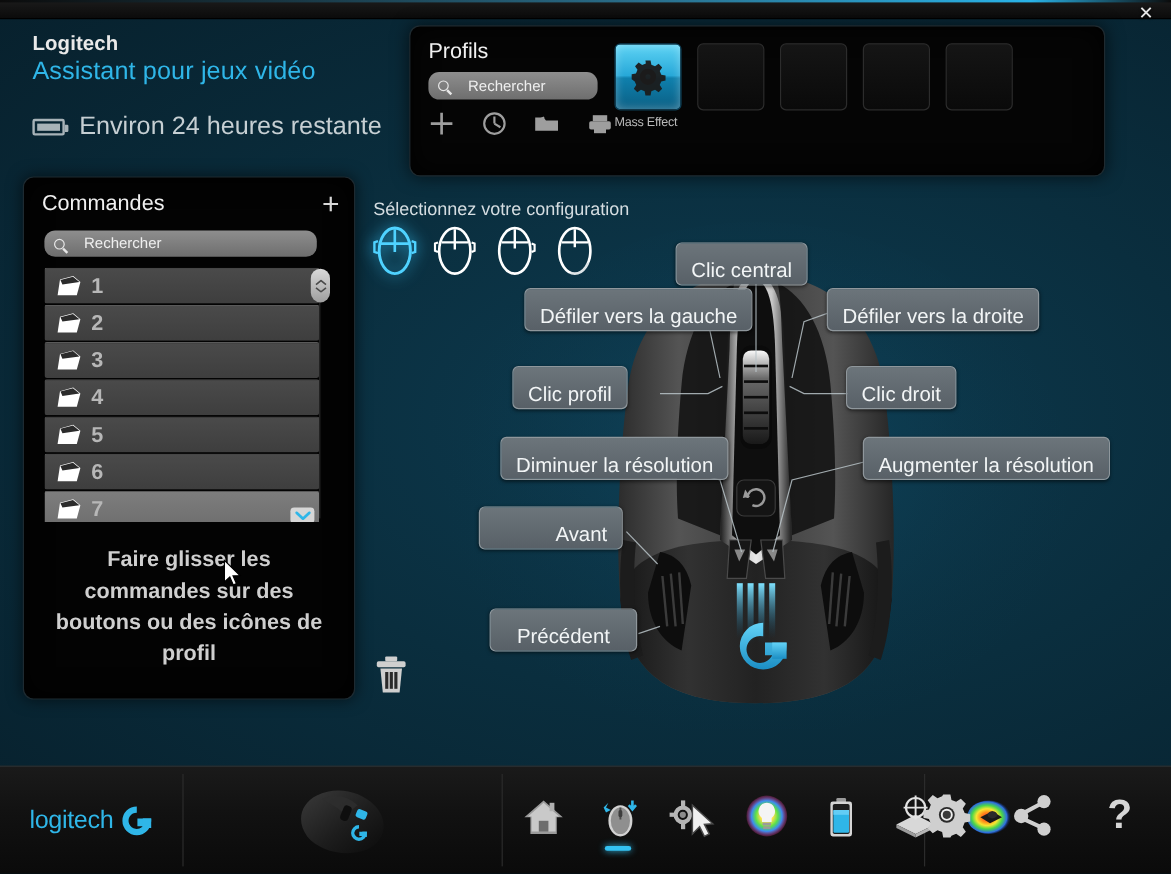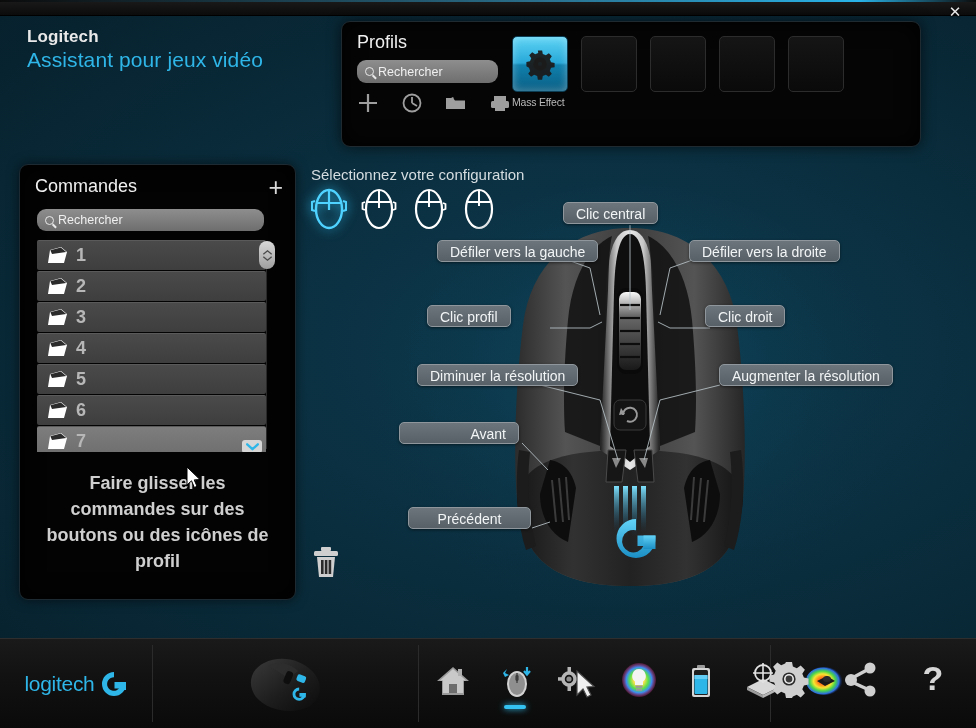--- a/index.html
+++ b/index.html
@@ -57,21 +57,21 @@
     position: absolute; left: 341px; top: 21px; width: 580px; height: 126px;
     background: #050505; border-radius: 9px;
     border: 1px solid #1e2a30;
     box-shadow: inset 0 0 22px #000, 0 0 14px rgba(0,0,0,.6);
   }
   .profiles-title {
     position: absolute; left: 15px; top: 10px;
     font-size: 18px; color: #f0f0f0;
   }
   .search-box {
-    position: absolute; display: flex; align-items: center; gap: 4px;
+    position: absolute; display: flex; align-items: center; gap: 16px;
     background: linear-gradient(#8e8e8e,#6e6e6e);
     border-radius: 9px; padding: 0 8px; color: #e4e4e4;
   }
   .search-box .mag {
     width: 9px; height: 9px; border: 1.6px solid #e8e8e8; border-radius: 50%;
     position: relative; flex: none;
   }
   .search-box .mag::after {
     content:''; position:absolute; right:-4px; bottom:-3px;
     width:5px; height:1.6px; background:#e8e8e8; transform: rotate(45deg);
@@ -110,21 +110,21 @@
   }
   .slot.active .cap { color: #2fb6e8; }
   .slot .marker {
     position: absolute; top: -11px; left: 50%; transform: translateX(-50%);
     width: 30px; height: 5px; border-radius: 3px; background: #34c2f2;
     box-shadow: 0 0 7px #34c2f2;
   }
 
   
   .commands-panel {
-    position: absolute; left: 19px; top: 164px; width: 277px; height: 436px;
+    position: absolute; left: 19px; top: 147px; width: 277px; height: 436px;
     background: #030303; border-radius: 9px; border: 1px solid #1d2a31;
     box-shadow: inset 0 0 22px #000, 0 0 12px rgba(0,0,0,.55);
   }
   .cmd-head {
     position:absolute; left:15px; right:12px; top:11px;
     display:flex; justify-content:space-between; align-items:center;
   }
   .cmd-title { font-size: 18px; color: #f0f0f0; }
   .plus-btn { font-size: 25px; color:#d8d8d8; line-height:18px; cursor:pointer; font-weight:300; }
   #commands-search { left: 17px; top: 44px; width: 227px; height: 22px; }
@@ -172,24 +172,24 @@
   }
   .config-icons {
     position:absolute; left: 310px; top: 188px; display:flex; gap: 12px;
   }
   .cfg { width: 38px; height: 42px; cursor:pointer; color:#ffffff; }
   .cfg.active { color:#4fd2ff; filter: drop-shadow(0 0 6px #2fb6e8); }
 
   
   .stage { position:absolute; left: 300px; top: 150px; right: 0; bottom: 120px; }
   .lbl {
-    position:absolute; height:22px; line-height:22px; padding: 0 12px;
+    position:absolute; height:36px; line-height:22px; padding: 12px 12px;
     background: linear-gradient(#6c757b,#586067);
     border: 1px solid #8f979c; border-radius: 5px;
-    font-size: 14px; color: #f2f5f6; white-space: nowrap;
+    font-size: 17px; color: #f2f5f6; white-space: nowrap;
     box-shadow: 0 1px 3px rgba(0,0,0,.5); cursor: pointer;
   }
   .leader { position:absolute; stroke:#b9c3c8; stroke-width:1; fill:none; opacity:.85; }
   .trash {
     position:absolute; left: 311px; top: 545px; width: 30px; height: 34px; cursor:pointer;
   }
 
   
   .bottombar {
     position:absolute; left:0; right:0; bottom:0; height: 90px;
@@ -230,20 +230,26 @@
 
   <div class="titlebar">
     <div class="hl"></div>
   </div>
   <div class="close-btn">✕</div>
 
   <div class="header">
     <div class="brand">
       <div class="l1">Logitech</div>
       <div class="l2">Assistant pour jeux vidéo</div>
+    </div>
+    <div class="battery-row">
+      <div class="batt-icon">
+        <div class="batt-fill"></div>
+      </div>
+      <div class="batt-text">Environ 24 heures restante</div>
     </div>
   </div>
 
   <div class="profiles-panel">
     <div class="profiles-title">Profils</div>
 
     <div class="search-box" id="profiles-search">
       <span class="mag"></span>
       <span class="txt">Rechercher</span>
     </div>

